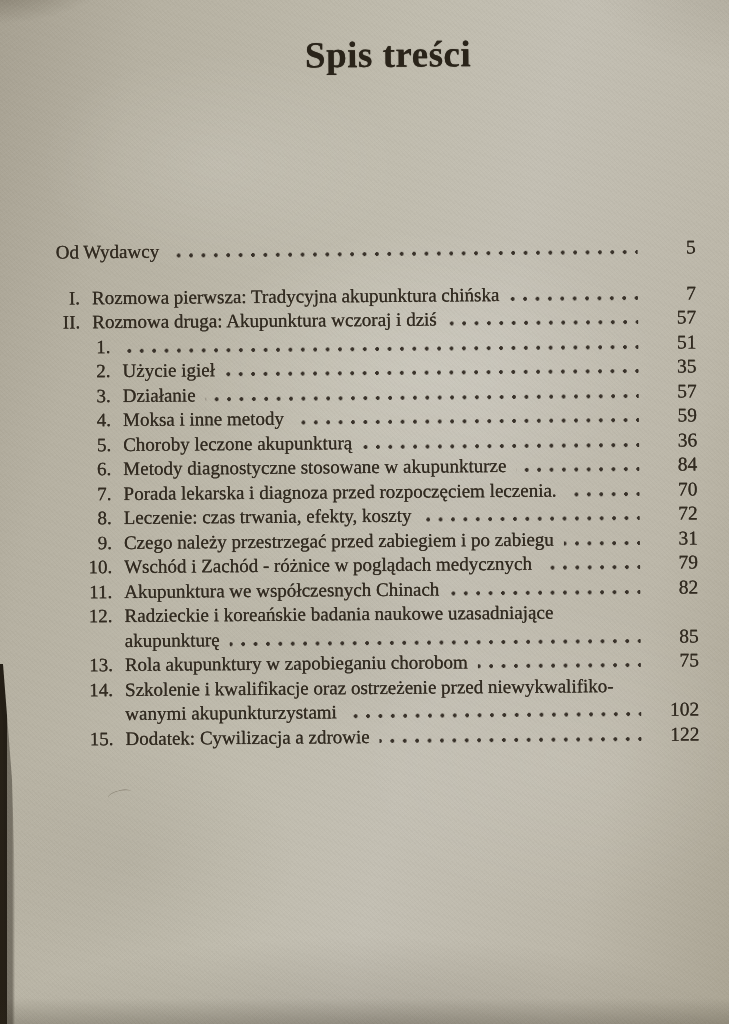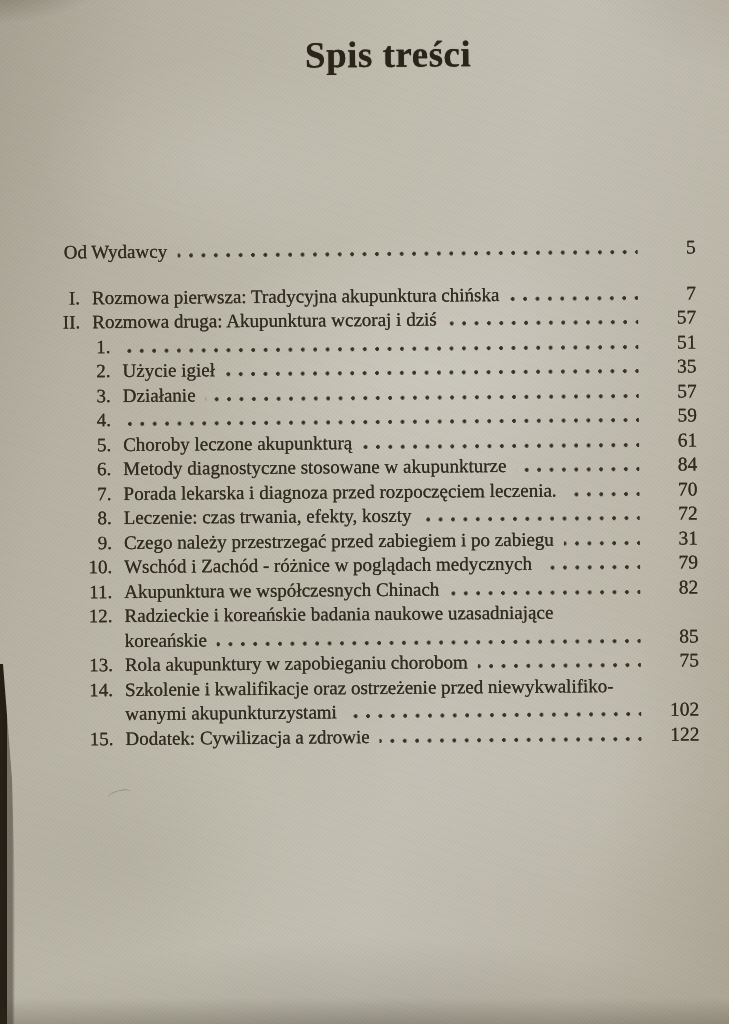--- a/index.html
+++ b/index.html
@@ -44,21 +44,21 @@
   .page-title{margin:33px 0 0;text-align:center;transform:translateX(17px);
     font-size:37px;font-weight:700;letter-spacing:0.5px;color:#2a241a;
     text-shadow:0 0 0.7px rgba(42,36,26,0.85);}
   .toc{margin-top:162px;}
   .row{display:flex;align-items:baseline;line-height:24.5px;font-size:19px;
     text-shadow:0 0 0.6px rgba(50,43,33,0.85), 0.3px 0.2px 0.6px rgba(50,43,33,0.35);}
   .prefix{flex:0 0 auto;text-align:right;}
   .row.arabic .prefix, .row.continuation .prefix{width:60px;}
   .row.roman .prefix{width:30px;}
   .entry-title{margin-left:12px;white-space:nowrap;}
-  .row.plain .entry-title{margin-left:14px;}
+  .row.plain .entry-title{margin-left:6px;}
   .dots{flex:1 1 auto;height:4px;margin-left:10px;min-width:14px;
     background-image:radial-gradient(circle at 2px 2px, #39322a 1.7px, rgba(57,50,42,0) 2.15px);
     background-size:12.4px 4px;background-repeat:repeat-x;
     background-position:right 3px top 0;}
   .pageno{flex:0 0 58px;text-align:right;font-size:19.5px;}
   .row.no-leader .dots, .row.no-leader .pageno{visibility:hidden;}
   .gap-after{margin-bottom:21px;}
 </style>
 </head>
 <body>
@@ -103,28 +103,29 @@
     <span class="pageno">35</span>
   </div>
         <div class="row arabic">
     <span class="prefix">3.</span>
     <span class="entry-title">Działanie</span>
     <span class="dots"></span>
     <span class="pageno">57</span>
   </div>
         <div class="row arabic">
     <span class="prefix">4.</span>
+    <span class="entry-title">Moksa i inne metody</span>
     <span class="dots"></span>
     <span class="pageno">59</span>
   </div>
         <div class="row arabic">
     <span class="prefix">5.</span>
     <span class="entry-title">Choroby leczone akupunkturą</span>
     <span class="dots"></span>
-    <span class="pageno">61</span>
+    <span class="pageno">36</span>
   </div>
         <div class="row arabic">
     <span class="prefix">6.</span>
     <span class="entry-title">Metody diagnostyczne stosowane w akupunkturze</span>
     <span class="dots"></span>
     <span class="pageno">84</span>
   </div>
         <div class="row arabic">
     <span class="prefix">7.</span>
     <span class="entry-title">Porada lekarska i diagnoza przed rozpoczęciem leczenia.</span>
@@ -156,21 +157,21 @@
     <span class="pageno">82</span>
   </div>
         <div class="row arabic no-leader">
     <span class="prefix">12.</span>
     <span class="entry-title">Radzieckie i koreańskie badania naukowe uzasadniające</span>
     <span class="dots"></span>
     <span class="pageno"></span>
   </div>
         <div class="row continuation">
     <span class="prefix"></span>
-    <span class="entry-title">koreańskie</span>
+    <span class="entry-title">akupunkturę</span>
     <span class="dots"></span>
     <span class="pageno">85</span>
   </div>
         <div class="row arabic">
     <span class="prefix">13.</span>
     <span class="entry-title">Rola akupunktury w zapobieganiu chorobom</span>
     <span class="dots"></span>
     <span class="pageno">75</span>
   </div>
         <div class="row arabic no-leader">

